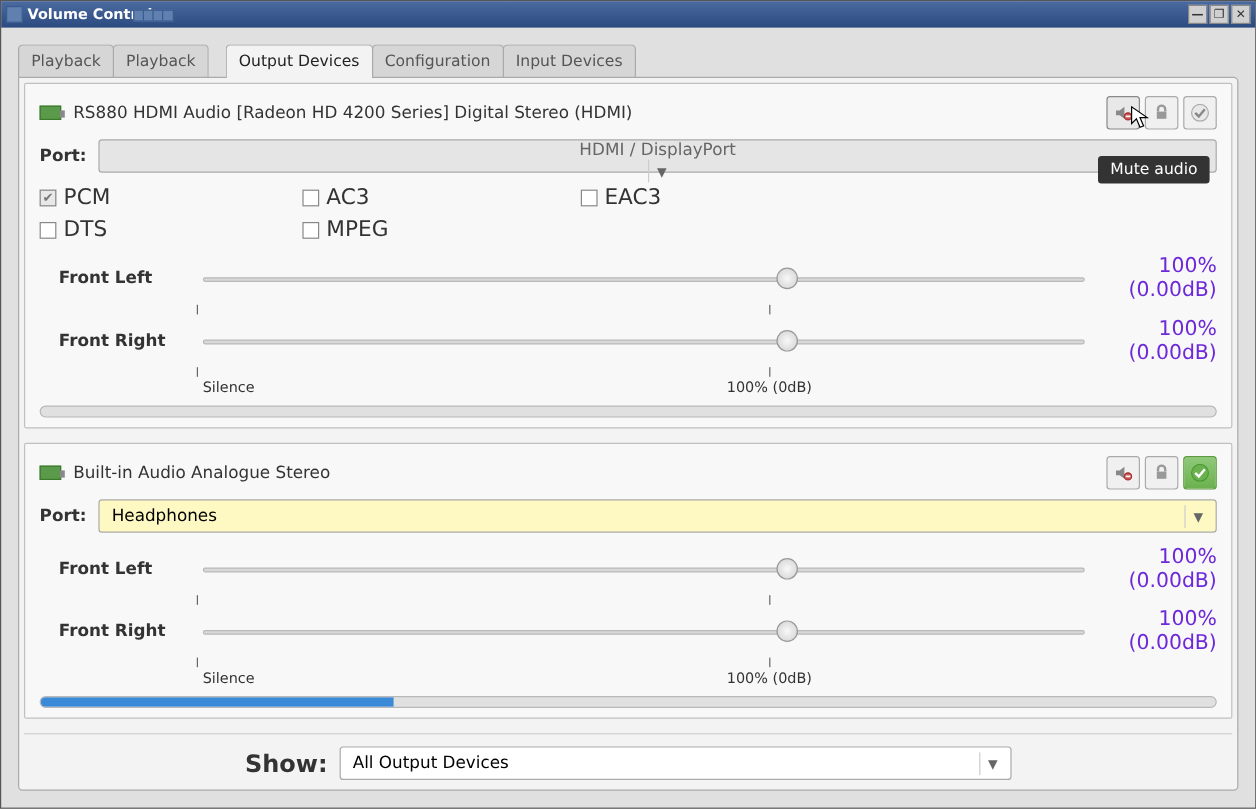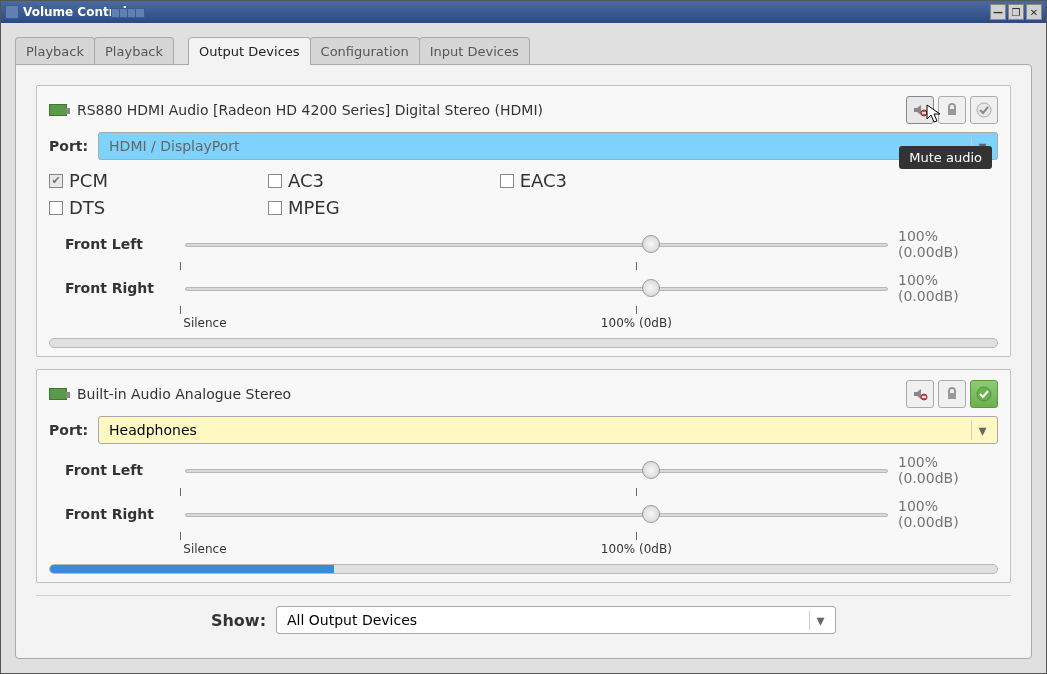--- a/index.html
+++ b/index.html
@@ -9,58 +9,58 @@
 .title-deco { width:14px; height:14px; background:#6080b0; border:1px solid #3a5a90; margin-right:4px; }
 .title-deco2 { position:absolute; left:110px; top:7px; display:flex; }
 .title-deco2 div { width:10px; height:10px; background:#6080b0; border:1px solid #3a5a90; margin-right:-2px; }
 .win-controls { position:absolute; right:4px; top:3px; display:flex; gap:2px; }
 .win-btn { width:16px; height:16px; background:#d0d0d0; border:1px solid #888; display:flex; align-items:center; justify-content:center; font-size:10px; cursor:pointer; color:#333; }
 .content { padding:14px 14px 14px 14px; height:calc(100% - 22px); display:flex; flex-direction:column; }
 .tabs-wrap { position:relative; }
 .tabs { display:flex; }
 .tab { padding:6px 10px; border:1px solid #aaa; border-bottom:none; background:#d6d6d6; font-size:13px; color:#555; border-radius:4px 4px 0 0; cursor:pointer; margin-right:-1px; }
 .tab.active { background:#f3f3f3; color:#222; position:relative; z-index:2;margin-left:15px; }
-.tab-body { border:1px solid #aaa; background:#f3f3f3; border-radius:0 4px 4px 4px; flex:1; overflow:auto; padding:20px; margin-top:-1px; position:relative; }
+.tab-body { border:1px solid #aaa; background:#f3f3f3; border-radius:0 4px 4px 4px; flex:1; overflow:auto; padding:4px; margin-top:-1px; position:relative; }
 .device { border:1px solid #c0c0c0; border-radius:2px; background:#f8f8f8; margin-bottom:12px; padding:10px 12px 6px; position:relative; }
 .dev-head { display:flex; align-items:center; margin-bottom:8px; }
 .card-icon { width:18px; height:12px; background:#5a9a4a; border:1px solid #3a7a2a; margin-right:10px; position:relative; }
 .card-icon::after { content:''; position:absolute; right:-4px; top:3px; width:4px; height:6px; background:#888; }
 .dev-title { font-size:14px; color:#333; flex:1; }
 .dev-buttons { display:flex; gap:4px; }
 .sq-btn { width:28px; height:28px; border:1px solid #aaa; border-radius:3px; display:flex; align-items:center; justify-content:center; cursor:pointer; background:#eee; }
 .sq-btn.active-def { background:linear-gradient(#8fc97a,#6bb14f); border-color:#5a9a3a; }
 .sq-btn.plain { background:#f0f0f0; }
 .sq-btn.hover { background:#e8e8e8; border-color:#888; }
 .port-row { display:flex; align-items:center; margin-bottom:10px; }
 .port-label { font-weight:bold; font-size:14px; color:#333; margin-right:10px; }
 .port-select { flex:1; height:28px; border:1px solid #aaa; border-radius:3px; background:#fef9c3; display:flex; align-items:center; padding:0 10px; cursor:pointer; position:relative; }
-.port-select.disabled { background:#7dd3fc; color:#666; }
+.port-select.disabled { background:#e5e5e5; color:#666;flex-direction:column; }
 .port-value { flex:1; font-size:14px; }
 .port-arrow { width:16px; text-align:center; color:#666; border-left:1px solid #ccc; padding-left:6px; }
 .formats { display:flex; gap:160px; margin-bottom:10px; font-size:18px; color:#333; }
 .format-col { display:flex; flex-direction:column; gap:6px; }
 .cb { display:flex; align-items:center; gap:6px; }
 .cb-box { width:14px; height:14px; border:1px solid #888; background:#fff; display:flex; align-items:center; justify-content:center; font-size:11px; }
 .cb-box.checked { background:#e8e8e8; }
 .cb-box.checked::after { content:'✔'; color:#777; }
 .slider-row { display:flex; align-items:center; margin-bottom:2px; }
 .slider-label { width:120px; font-weight:bold; font-size:14px; color:#333;margin-left:16px; }
 .slider-track { flex:1; height:18px; position:relative; }
 .slider-line { position:absolute; top:8px; left:0; right:0; height:4px; background:#d8d8d8; border:1px solid #b8b8b8; border-radius:2px; }
 .slider-thumb { position:absolute; top:0; width:18px; height:18px; border-radius:50%; background:radial-gradient(#f8f8f8,#d0d0d0); border:1px solid #999; cursor:pointer; }
-.slider-val { width:100px; text-align:left; font-size:14px; color:#737373; margin-left:10px; }
+.slider-val { width:100px; text-align:right; font-size:17px; color:#6d28d9; margin-left:10px; }
 .ticks { display:flex; margin-left:120px; margin-right:110px; position:relative; height:10px; }
 .tick { position:absolute; width:1px; height:8px; background:#666; }
 .tick-labels { display:flex; margin-left:120px; margin-right:110px; position:relative; height:16px; font-size:12px; color:#333; margin-bottom:6px; }
 .tick-label { position:absolute; transform:translateX(-50%); }
 .vu-bar { height:10px; background:#e0e0e0; border:1px solid #b8b8b8; border-radius:5px; margin:4px 0 2px; position:relative; overflow:hidden; }
 .vu-fill { height:100%; background:#3a8ad8; }
 .tooltip { position:absolute; background:#333; color:#fff; padding:4px 10px; border-radius:3px; font-size:13px; white-space:nowrap; z-index:10; }
 .bottom-row { display:flex; align-items:center; justify-content:center; padding:10px 0 4px; gap:10px; border-top:1px solid #d0d0d0; margin-top:auto; }
-.show-label { font-weight:bold; font-size:16px; color:#333; }
+.show-label { font-weight:bold; font-size:20px; color:#333; }
 .show-select { width:560px; height:28px; border:1px solid #aaa; border-radius:3px; background:#fff; display:flex; align-items:center; padding:0 10px; cursor:pointer; }
 .cursor { position:absolute; width:16px; height:20px; z-index:20; }
 svg.ic { width:16px; height:16px; }
 </style>
 </head>
 <body>
 
 <div class="window">
   <div class="titlebar">
     <div class="title-deco"></div>

